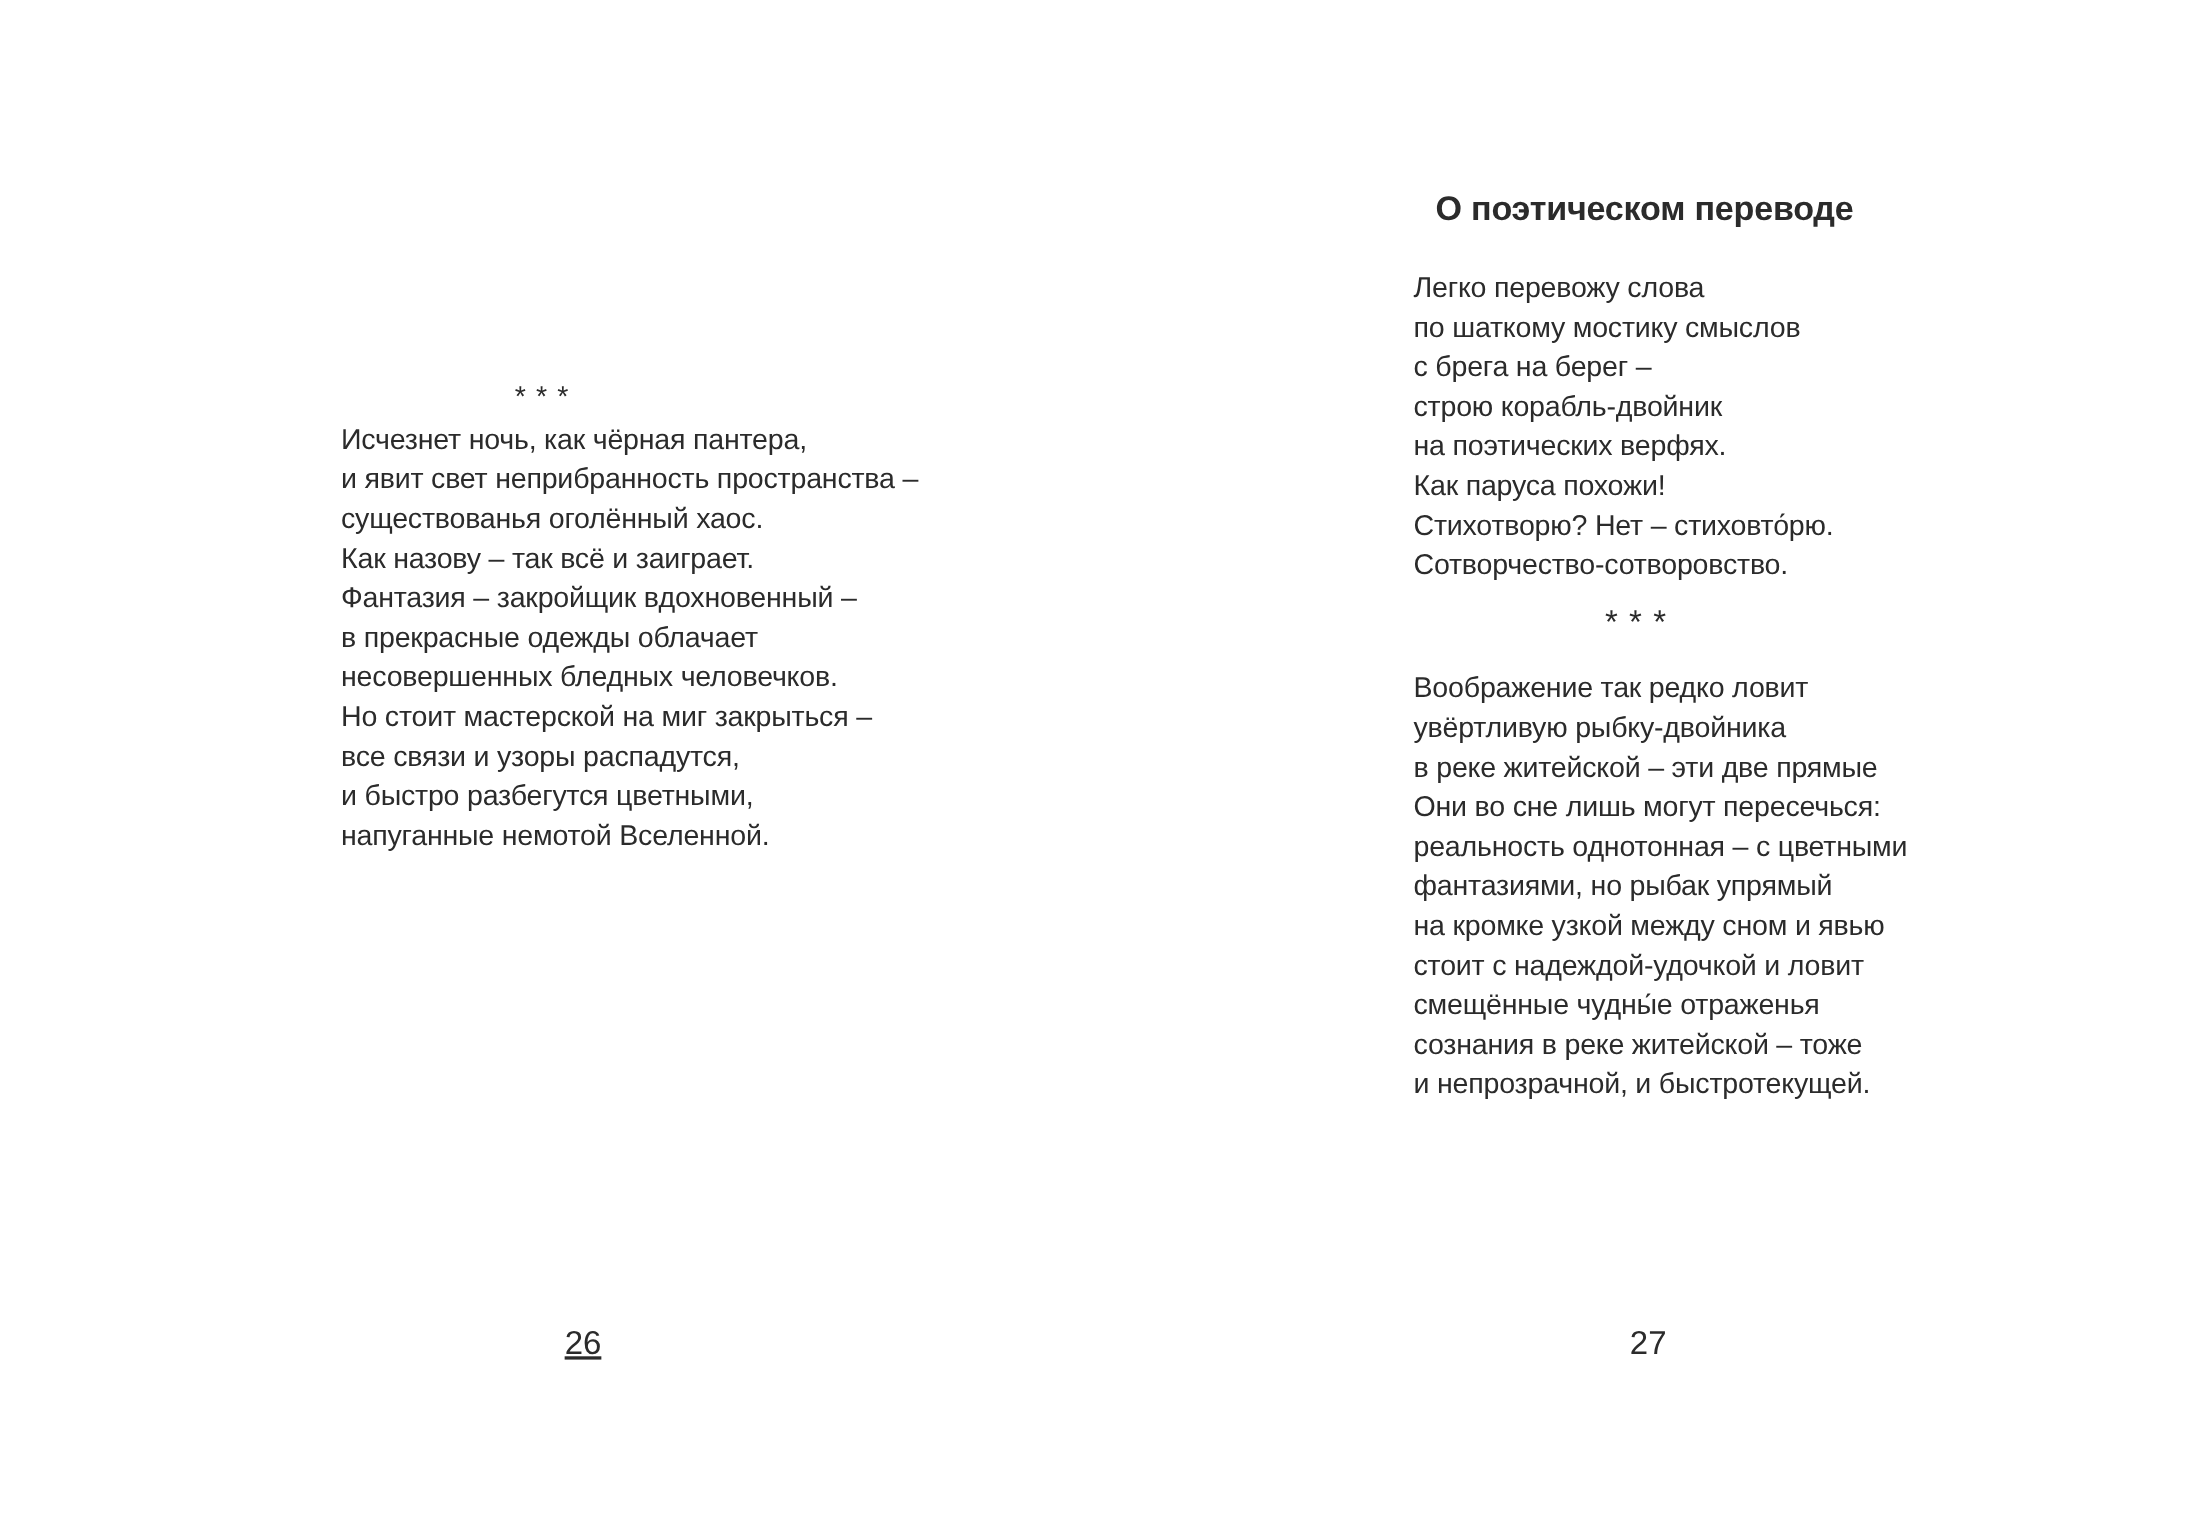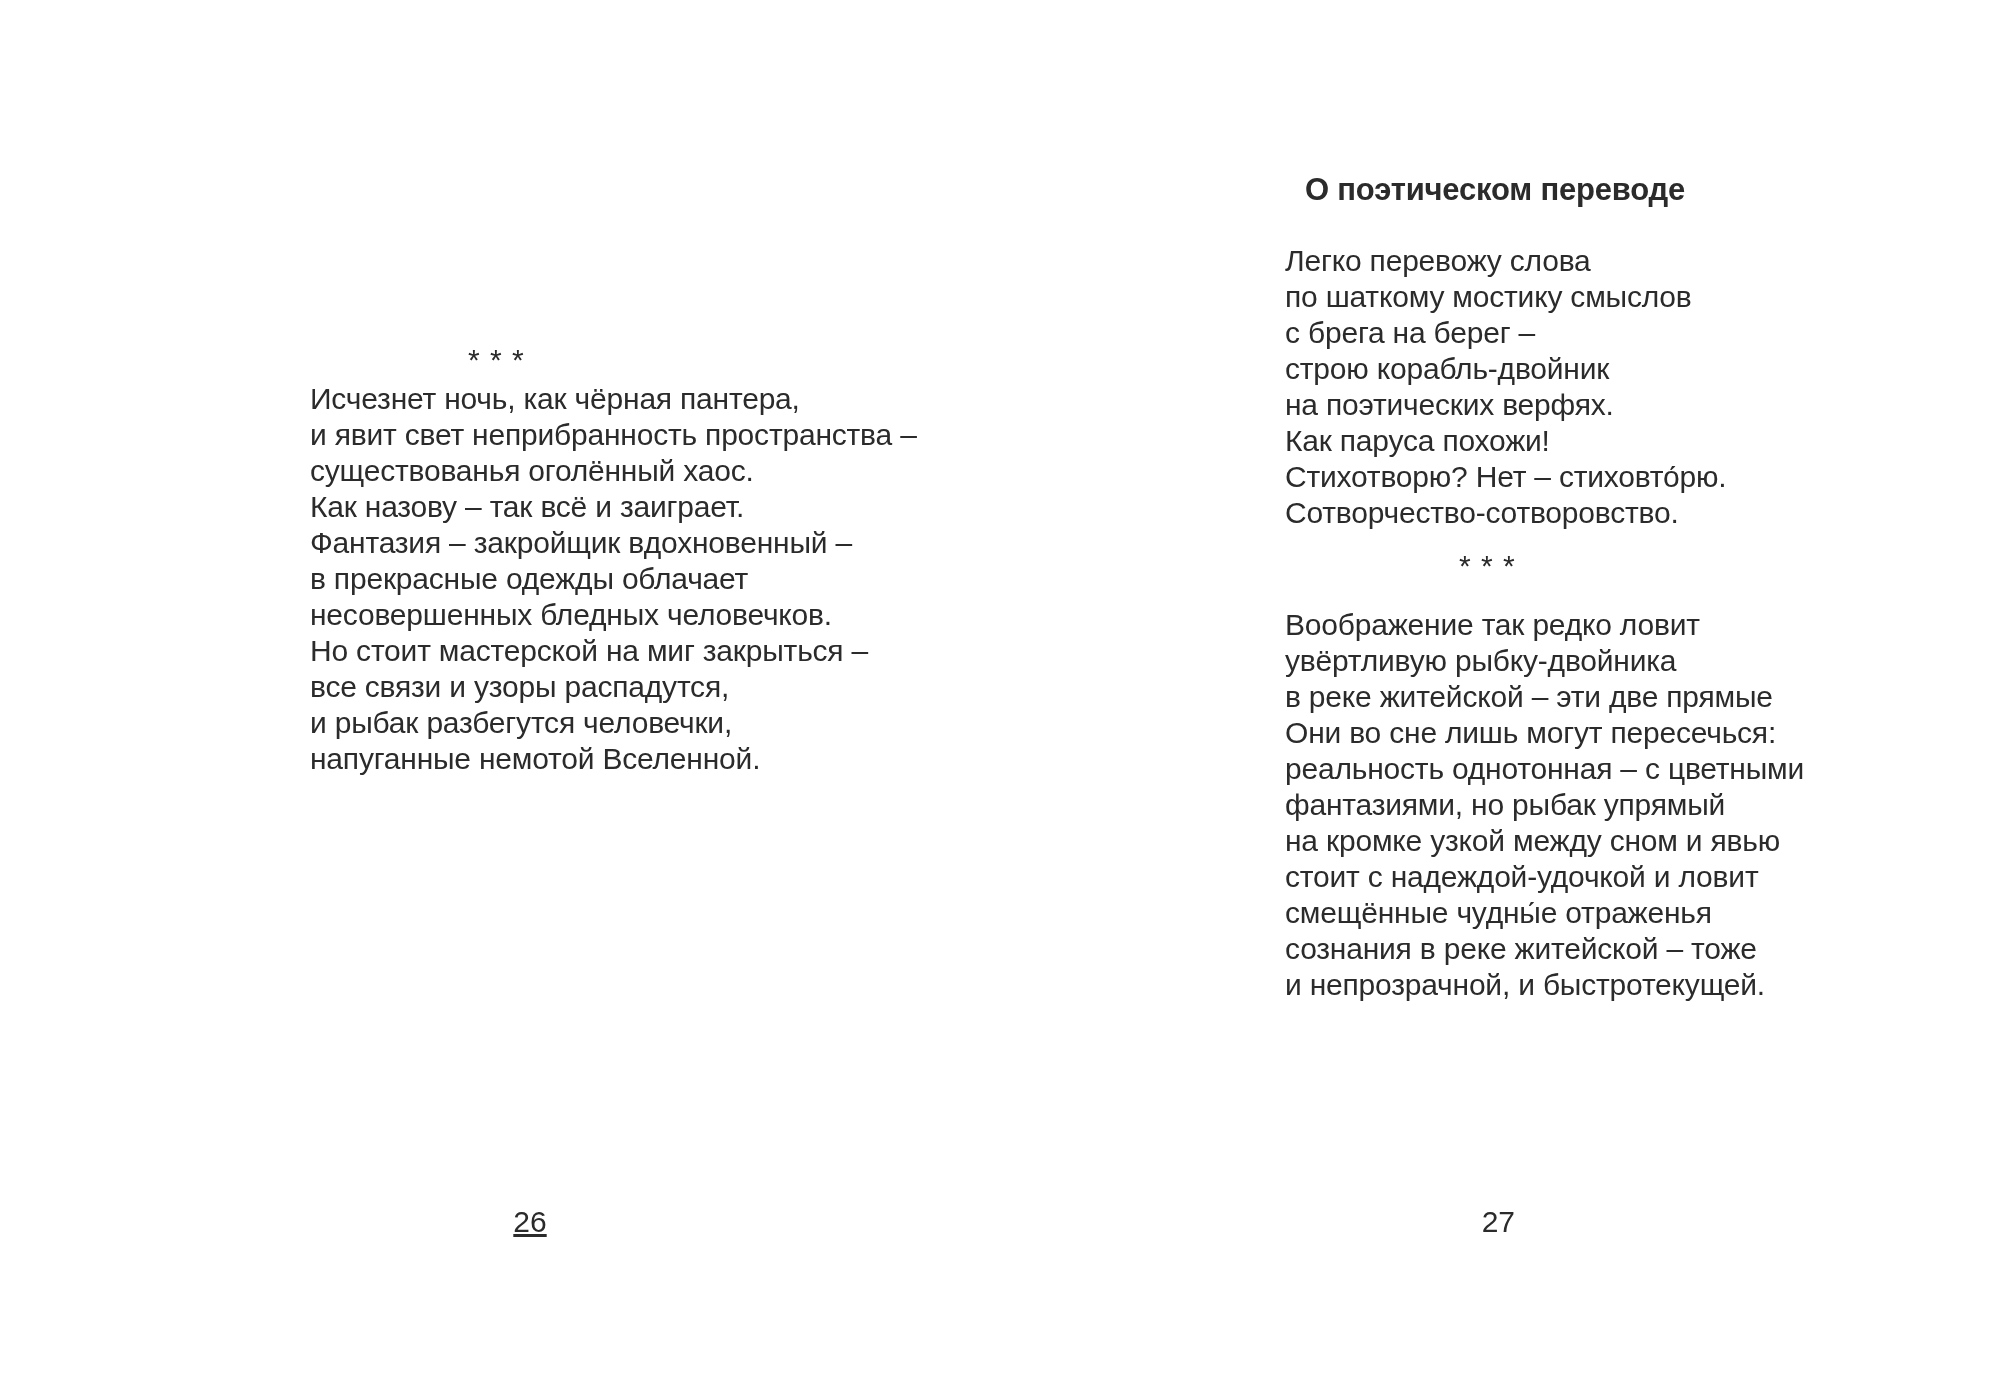--- a/index.html
+++ b/index.html
@@ -10,21 +10,21 @@
     position: relative;
     width: 2009px;
     height: 1386px;
     background: #ffffff;
     font-family: "Liberation Sans", "DejaVu Sans", sans-serif;
     color: #2b2b2b;
     overflow: hidden;
   }
   .poem-block {
     position: absolute;
-    font-size: 30px;
+    font-size: 26px;
     line-height: 36px;
     letter-spacing: -0.2px;
     white-space: nowrap;
   }
   .separator-line {
     letter-spacing: 1px;
   }
   #left-block {
     left: 310px;
     top: 342px;
@@ -90,21 +90,21 @@
       </div>
       <div class="stanza">
         <div>Как назову – так всё и заиграет.</div>
         <div>Фантазия – закройщик вдохновенный –</div>
         <div>в прекрасные одежды облачает</div>
         <div>несовершенных бледных человечков.</div>
       </div>
       <div class="stanza">
         <div>Но стоит мастерской на миг закрыться –</div>
         <div>все связи и узоры распадутся,</div>
-        <div>и рыбак разбегутся человечки,</div>
+        <div>и быстро разбегутся цветными,</div>
         <div>напуганные немотой Вселенной.</div>
       </div>
     </div>
     <div id="page-number-left" class="page-number">26</div>
   </div>
 
   <div>
     <div id="right-title">О поэтическом переводе</div>
     <div id="right-poem1" class="poem-block">
       <div class="stanza">

